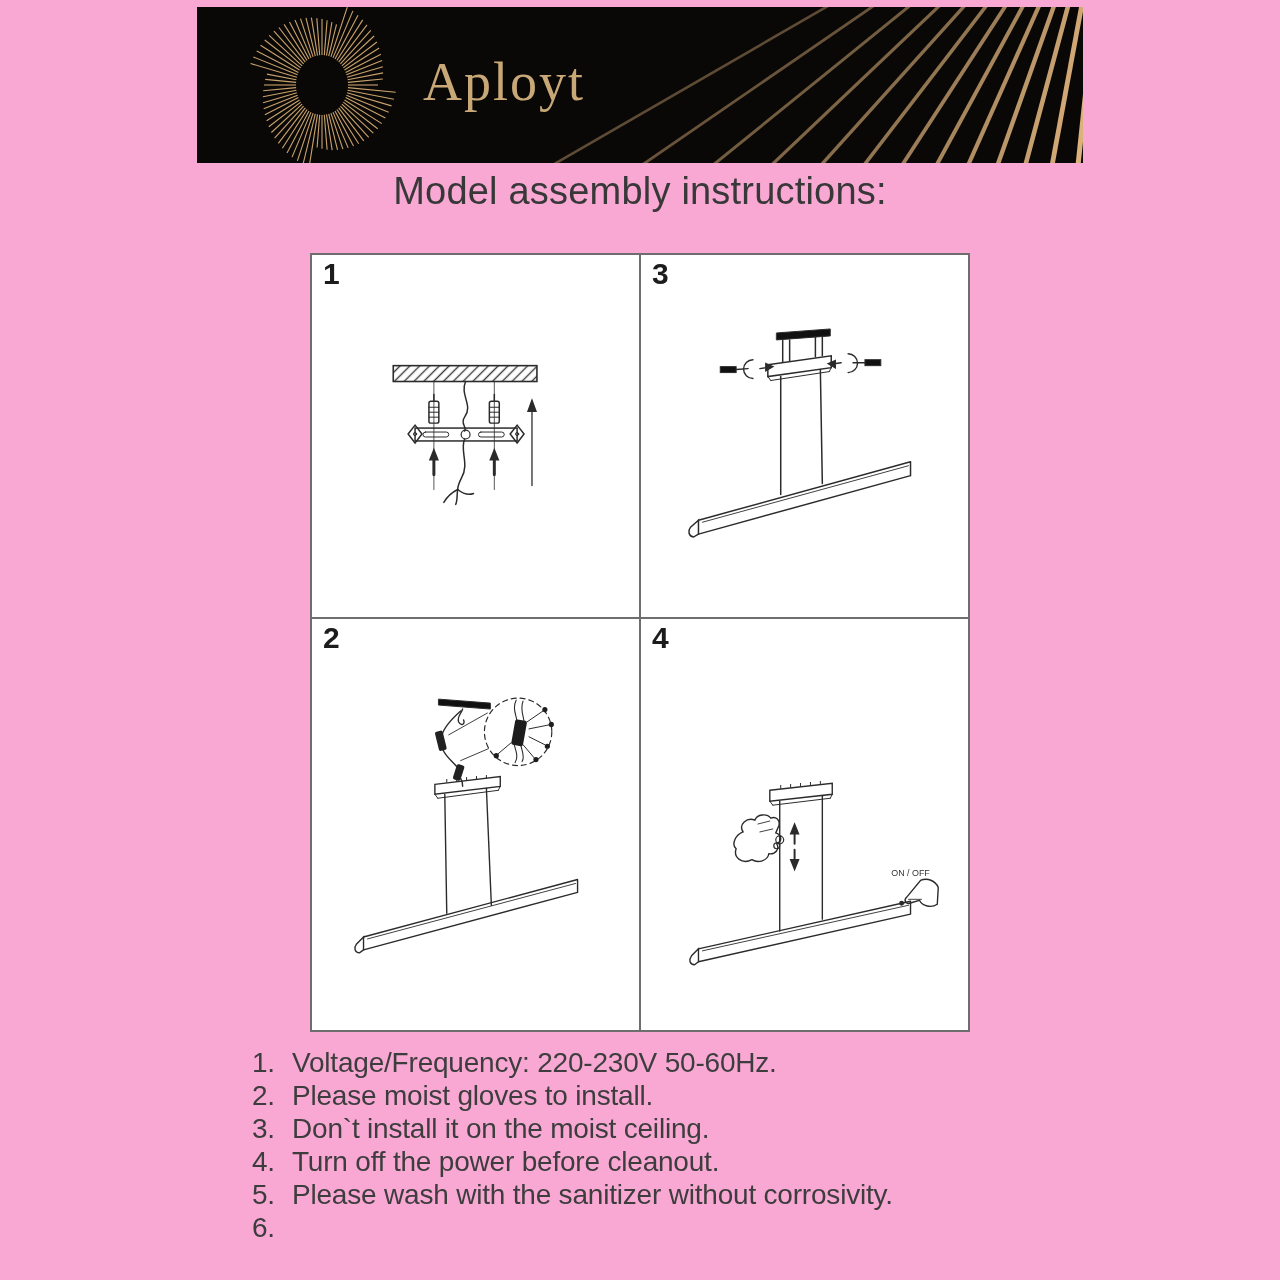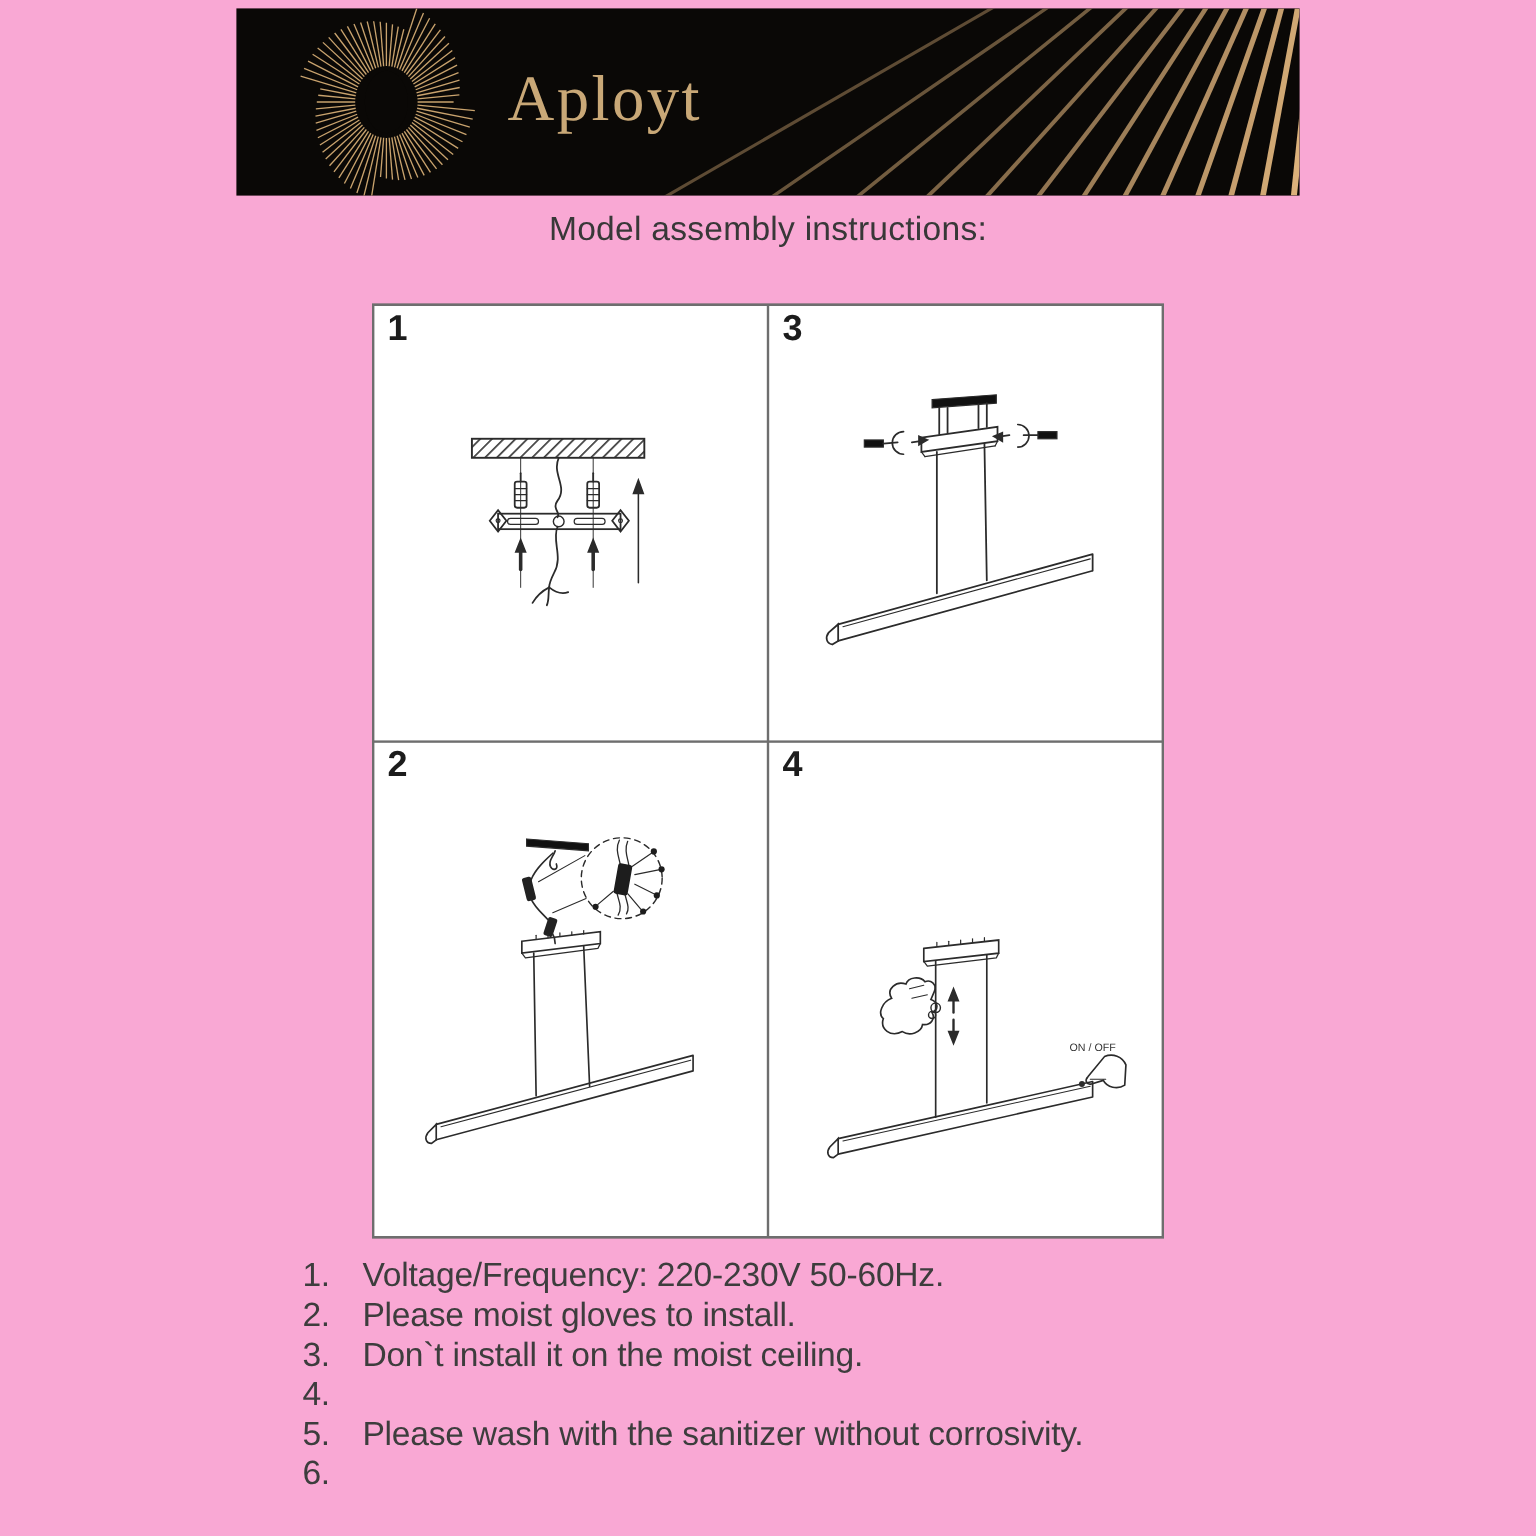--- a/index.html
+++ b/index.html
@@ -11,37 +11,37 @@
   .banner { position:absolute; left:197px; top:7px; width:886px; height:156px;
             background:#0a0806; overflow:hidden; }
   .rays-svg { position:absolute; left:0; top:0; width:886px; height:156px; }
   .sunburst-svg { position:absolute; left:45px; top:-2px; width:160px; height:160px; }
   .brand { position:absolute; left:226px; top:46px; font-family:"Liberation Serif", serif;
            font-size:54px; font-weight:400; color:#c9a877; letter-spacing:2px; line-height:1.1; }
 
   
   .title-block { position:absolute; left:0; top:174px; width:1280px; text-align:center;
                  color:#383838; }
-  .title-line { font-size:28px; line-height:34px; letter-spacing:0.2px; }
+  .title-line { font-size:38px; line-height:34px; letter-spacing:0.2px; }
 
   
   .grid { position:absolute; left:310px; top:253px; width:660px; height:779px;
           border:2px solid #6e6e6e; background:#6e6e6e;
           display:grid; grid-template-columns:327px 327px; grid-template-rows:362px 411px;
           gap:2px; }
   .cell { position:relative; background:#ffffff; }
   .cell-num { position:absolute; left:11px; top:2px; font-size:30px; font-weight:bold;
               color:#1c1c1c; z-index:2; }
   .cell svg.diagram { position:absolute; left:0; top:0; width:100%; height:100%; }
 
   
   .instructions { position:absolute; left:252px; top:1046px; width:760px; color:#3d3d3d; }
   .inst-row { display:flex; font-size:28px; line-height:33px; letter-spacing:-0.2px; }
   .inst-num { width:30px; flex:0 0 30px; }
-  .inst-text { margin-left:20px; }
+  .inst-text { margin-left:10px; }
 </style>
 </head>
 <body>
 
 <div class="page">
 
   <div class="banner">
     <svg id="rays" class="rays-svg" viewBox="0 0 886 156">
         <line x1="915" y1="-165" x2="758.2" y2="1326.8" stroke="#dcb17b" stroke-width="5.00" opacity="1.00"></line>
         <line x1="915" y1="-165" x2="641.6" y2="1309.9" stroke="#dcb17b" stroke-width="4.80" opacity="0.95"></line>
@@ -332,20 +332,21 @@
     <div class="inst-row">
       <span class="inst-num">2.</span>
       <span class="inst-text">Please moist gloves to install.</span>
     </div>
     <div class="inst-row">
       <span class="inst-num">3.</span>
       <span class="inst-text">Don`t install it on the moist ceiling.</span>
     </div>
     <div class="inst-row">
       <span class="inst-num">4.</span>
+      <span class="inst-text">Turn off the power before cleanout.</span>
     </div>
     <div class="inst-row">
       <span class="inst-num">5.</span>
       <span class="inst-text">Please wash with the sanitizer without corrosivity.</span>
     </div>
     <div class="inst-row">
       <span class="inst-num">6.</span>
     </div>
   </div>
 

